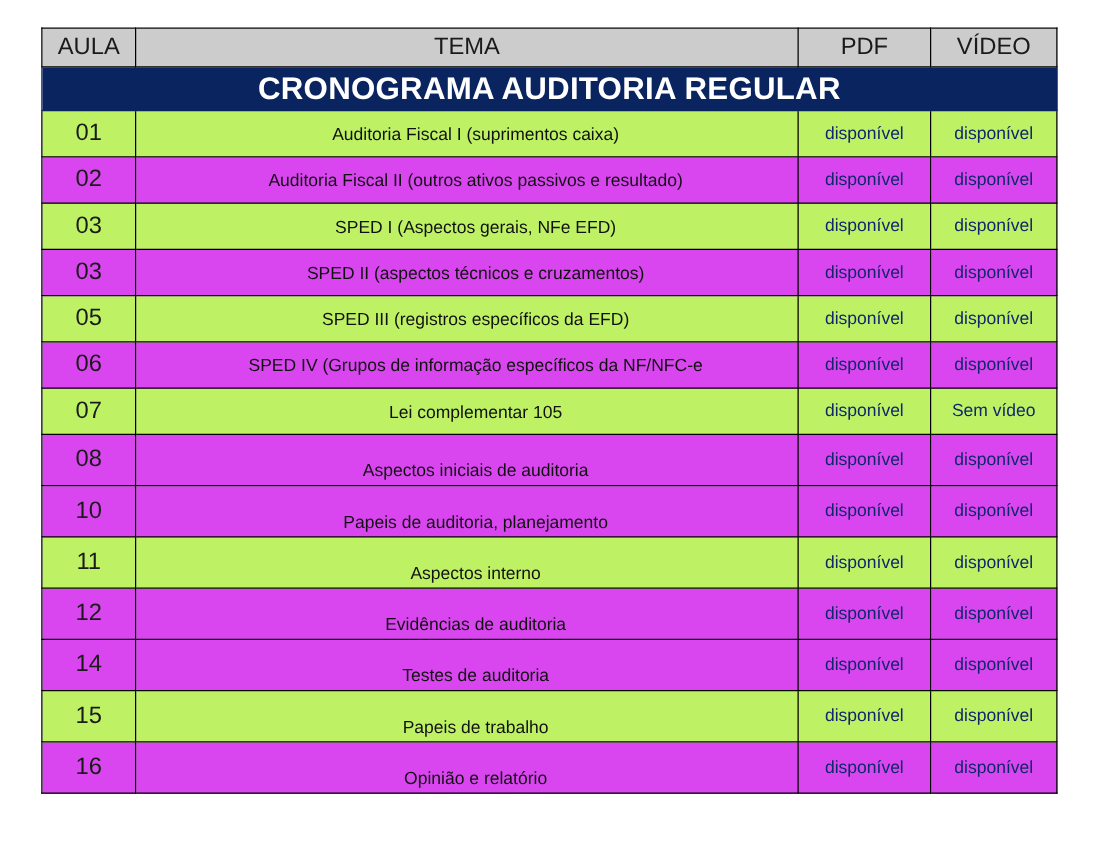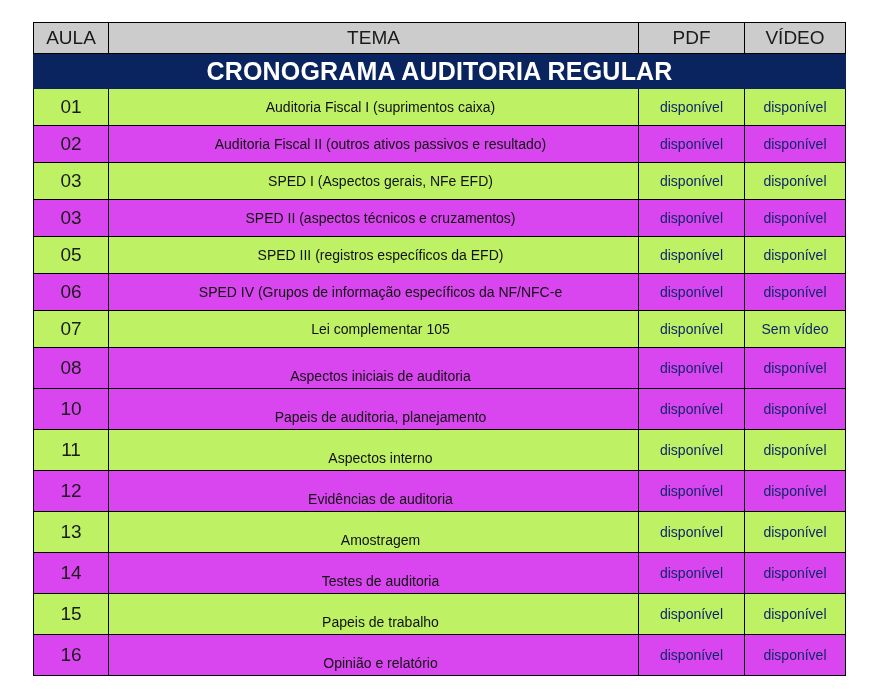--- a/index.html
+++ b/index.html
@@ -188,26 +188,20 @@
           <td class="cell-tema">Aspectos interno</td>
           <td class="cell-link"><span class="link">disponível</span></td>
           <td class="cell-link"><span class="link">disponível</span></td>
         </tr>
         <tr class="body-row row-even tema-bottom">
           <td class="cell-aula">12</td>
           <td class="cell-tema">Evidências de auditoria</td>
           <td class="cell-link"><span class="link">disponível</span></td>
           <td class="cell-link"><span class="link">disponível</span></td>
         </tr>
-        <tr class="body-row row-odd tema-bottom">
-          <td class="cell-aula">13</td>
-          <td class="cell-tema">Amostragem</td>
-          <td class="cell-link"><span class="link">disponível</span></td>
-          <td class="cell-link"><span class="link">disponível</span></td>
-        </tr>
         <tr class="body-row row-even tema-bottom">
           <td class="cell-aula">14</td>
           <td class="cell-tema">Testes de auditoria</td>
           <td class="cell-link"><span class="link">disponível</span></td>
           <td class="cell-link"><span class="link">disponível</span></td>
         </tr>
         <tr class="body-row row-odd tema-bottom">
           <td class="cell-aula">15</td>
           <td class="cell-tema">Papeis de trabalho</td>
           <td class="cell-link"><span class="link">disponível</span></td>

